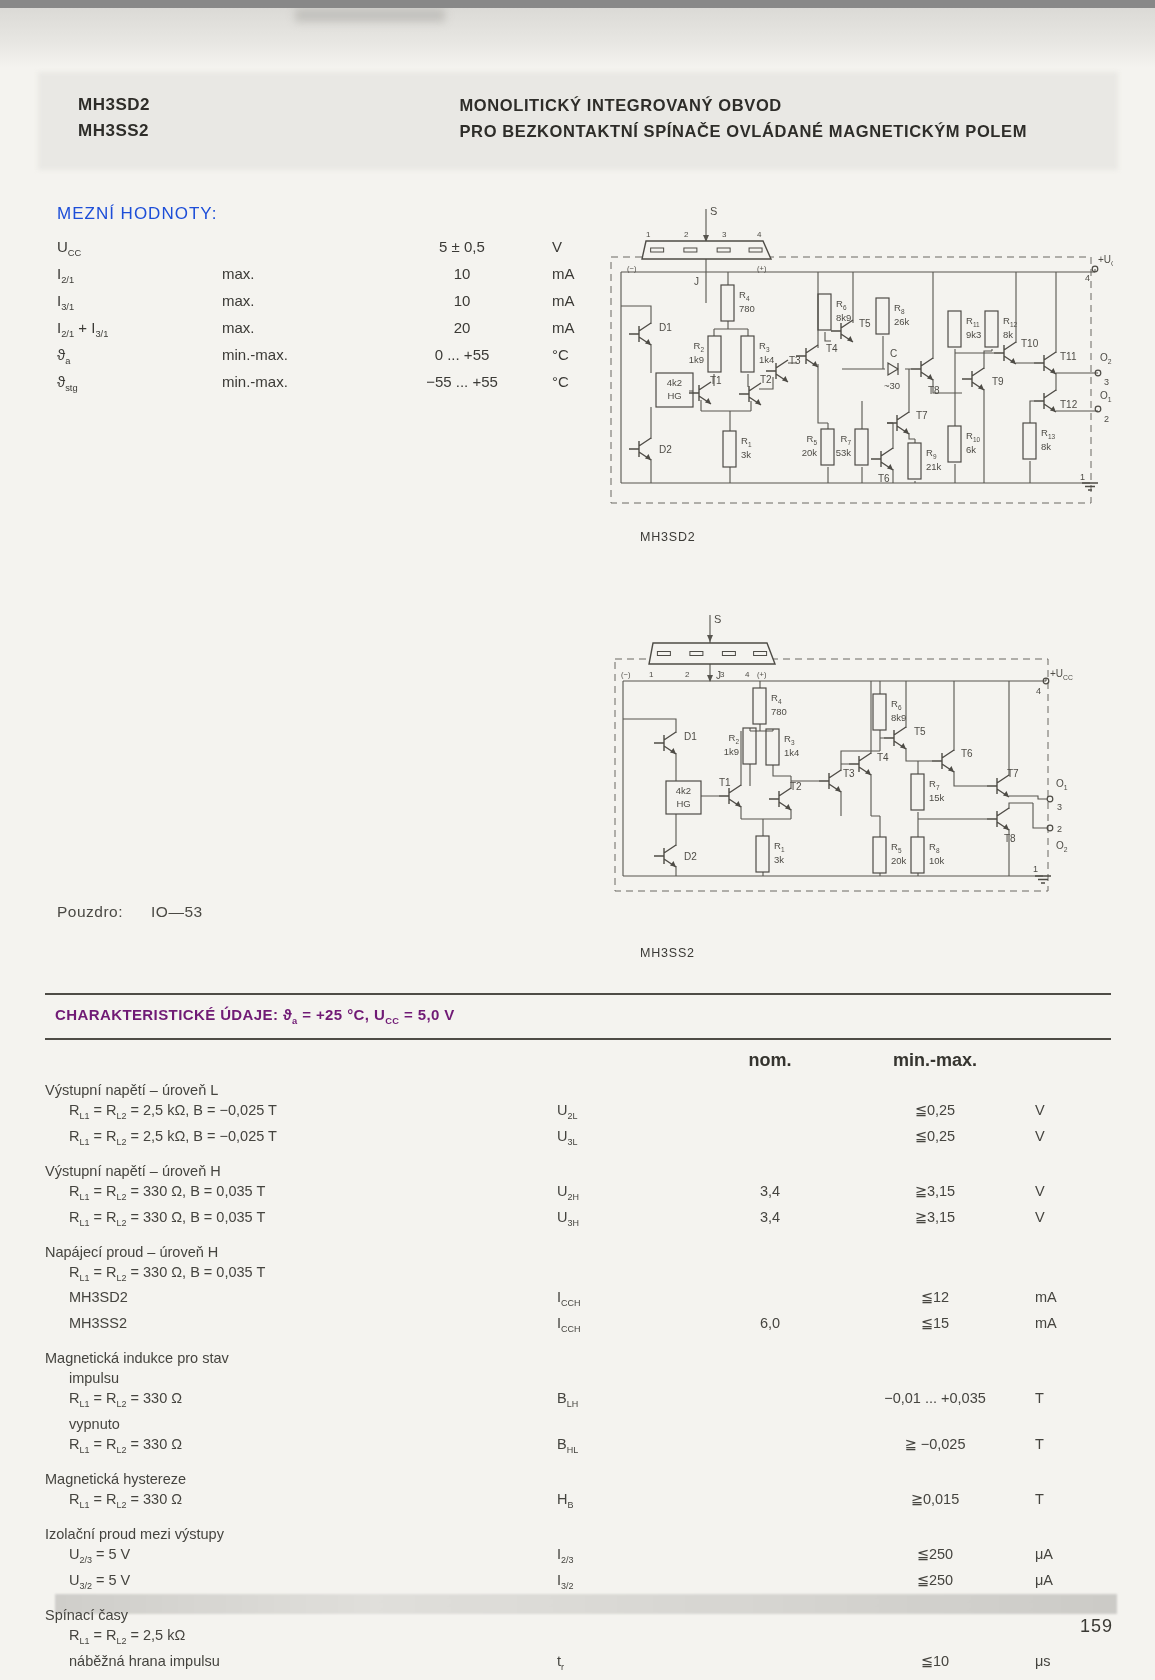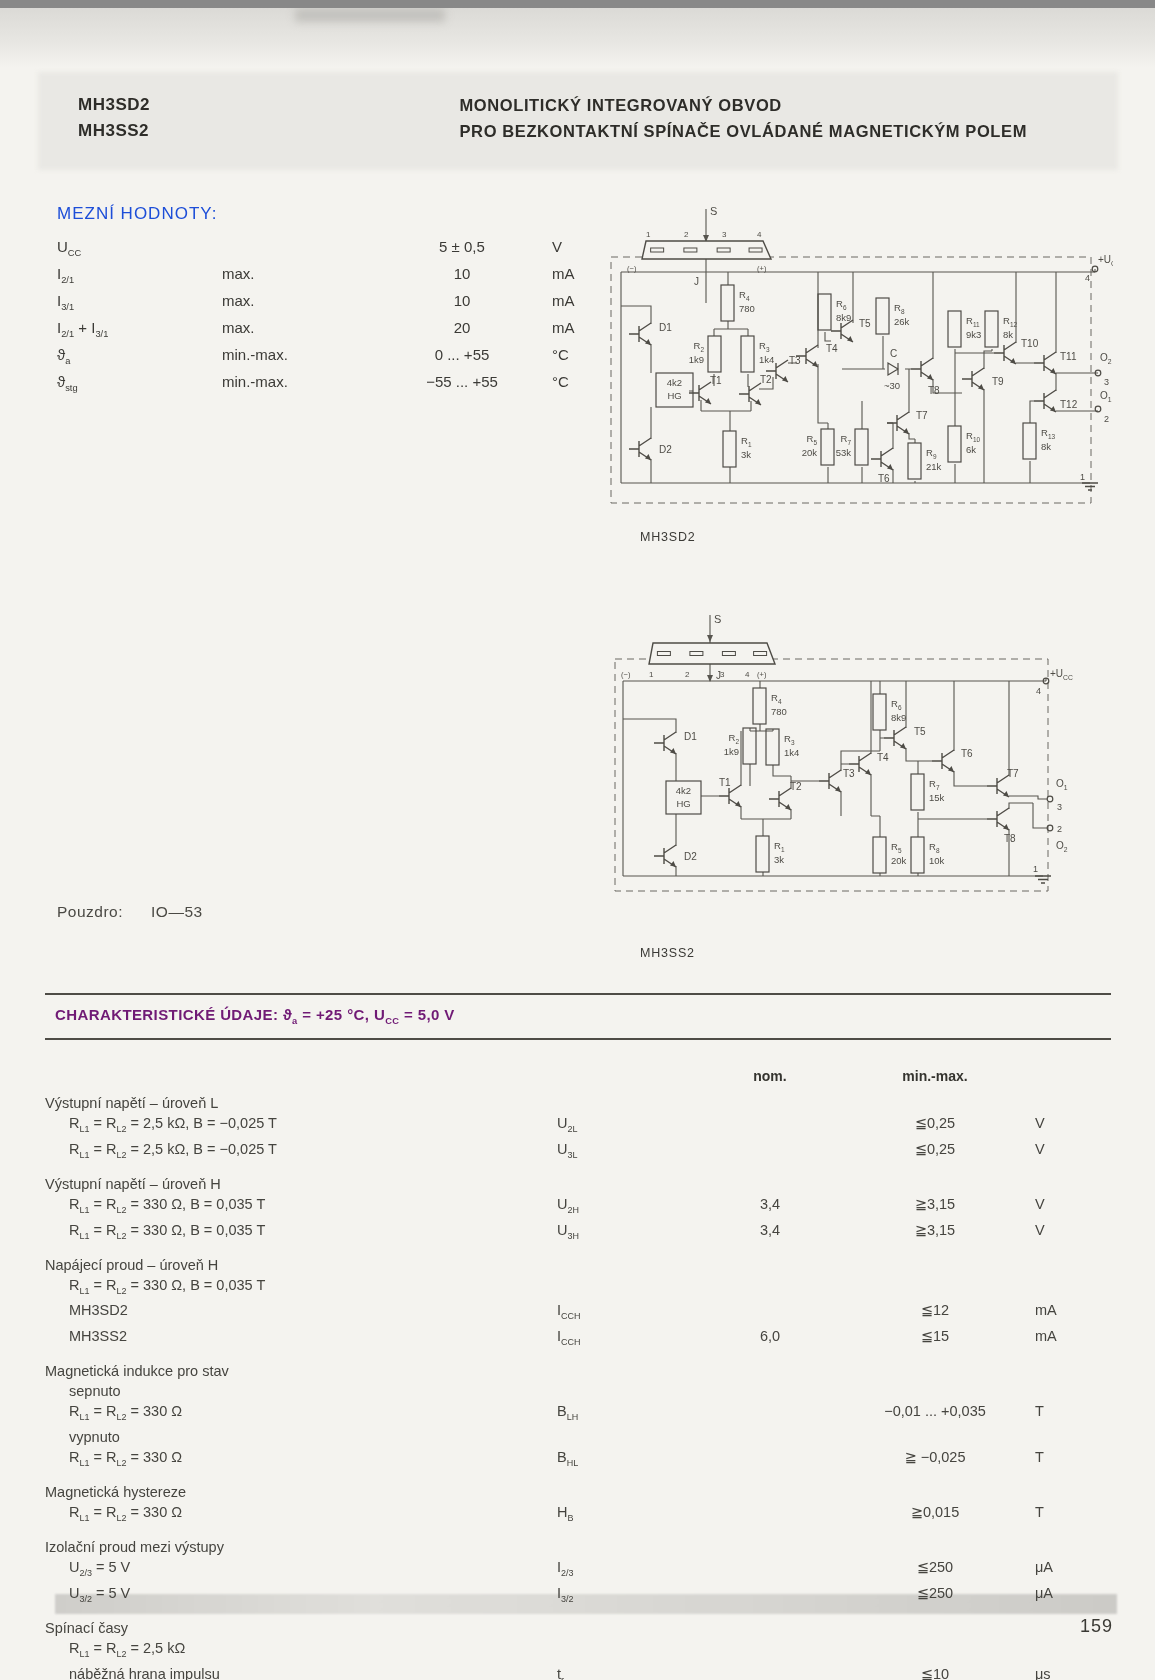--- a/index.html
+++ b/index.html
@@ -33,21 +33,21 @@
   .caption{position:absolute;font-size:12.5px;letter-spacing:.8px;color:#3b3a36;}
   #cap1{left:640px;top:522px;}
   #cap2{left:640px;top:938px;}
   
   .pouzdro{position:absolute;left:57px;top:895px;font-size:15.5px;letter-spacing:.5px;color:#4a4944;}
   .pouzdro span{margin-right:28px;}
   
   .chars{position:absolute;left:45px;top:985px;width:1066px;}
   .rule{border-top:2.4px solid #4e4c46;height:0;}
   .chead{font-size:15px;letter-spacing:.4px;color:#701a75;padding:11px 10px 12px 10px;font-weight:bold;}
-  .colhdr{display:grid;grid-template-columns:500px 160px 130px 200px 76px;font-weight:bold;font-size:14px;padding-top:28px;color:#35342f;}
+  .colhdr{display:grid;grid-template-columns:500px 160px 130px 200px 76px;font-weight:bold;font-size:18px;padding-top:10px;color:#35342f;}
   .colhdr div{text-align:center;}
   .cgroup{margin-top:9px;}
   .clabel{font-size:14.5px;color:#45443f;line-height:20px;}
   .crow{display:grid;grid-template-columns:500px 160px 130px 200px 76px;font-size:14.5px;line-height:20px;color:#45443f;}
   .crow .cond{padding-left:24px;}
   .crow .nom,.crow .mm{text-align:center;}
   .crow .sym{padding-left:12px;}
   .pageno{position:absolute;left:1080px;top:1608px;font-size:18px;color:#3a3934;letter-spacing:1px;}
 </style>
 </head>
@@ -442,21 +442,21 @@
             <div class="cond">MH3SS2</div>
             <div class="sym">I<sub>CCH</sub></div>
             <div class="nom">6,0</div>
             <div class="mm">≦15</div>
             <div class="unit">mA</div>
           </div>
         </div>
         <div class="cgroup">
           <div class="clabel">Magnetická indukce pro stav</div>
           <div class="crow">
-            <div class="cond">sepnuto</div>
+            <div class="cond">impulsu</div>
             <div class="sym"></div>
             <div class="nom"></div>
             <div class="mm"></div>
             <div class="unit"></div>
           </div>
           <div class="crow">
             <div class="cond">R<sub>L1</sub> = R<sub>L2</sub> = 330 Ω</div>
             <div class="sym">B<sub>LH</sub></div>
             <div class="nom"></div>
             <div class="mm">−0,01 ... +0,035</div>

